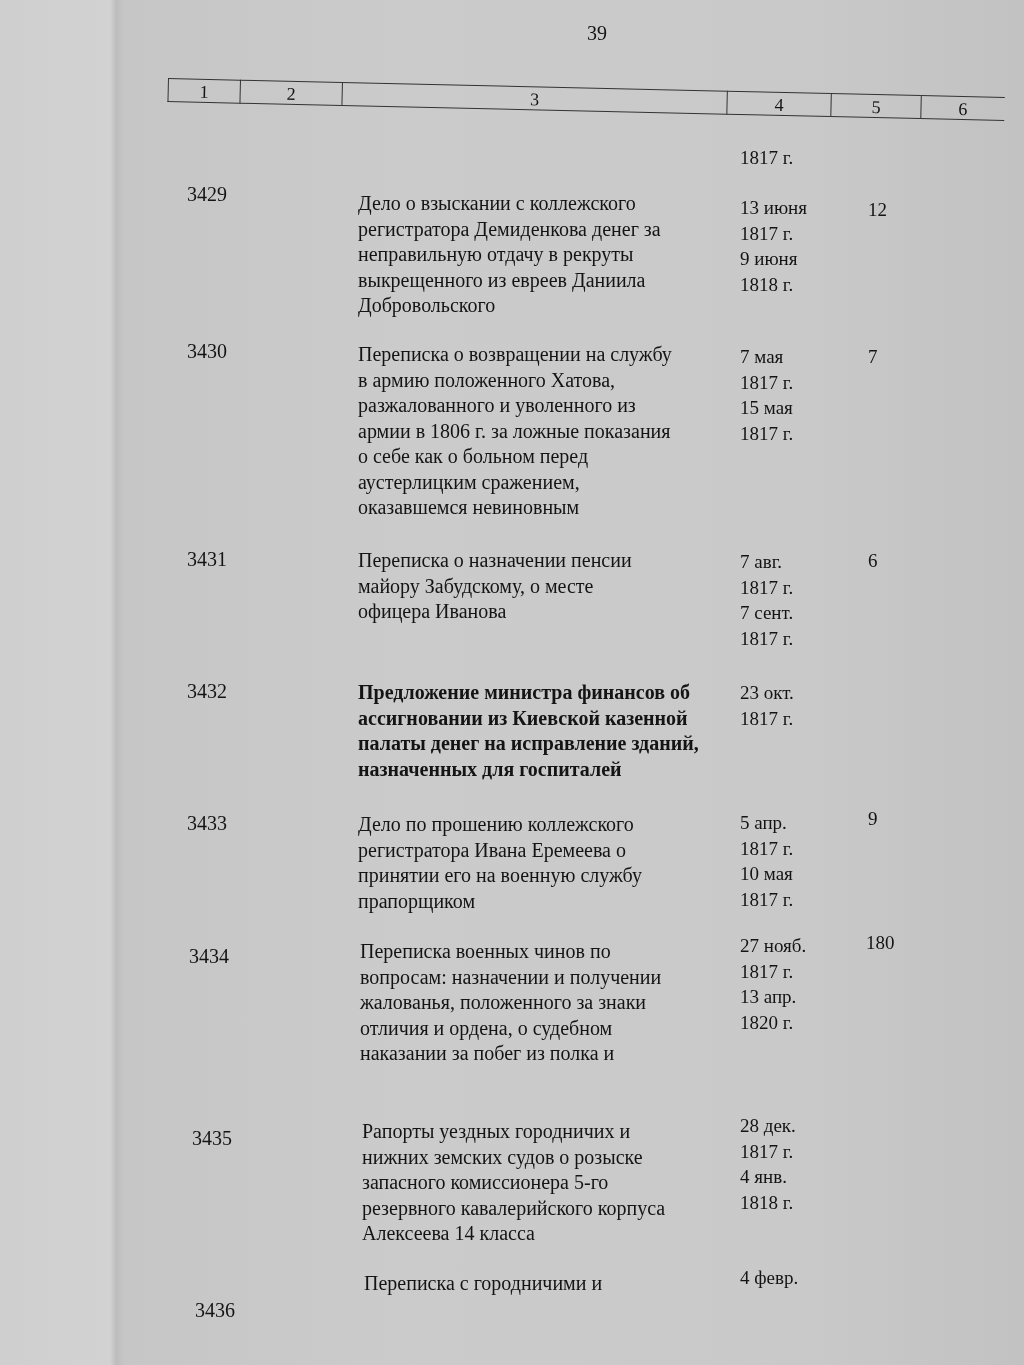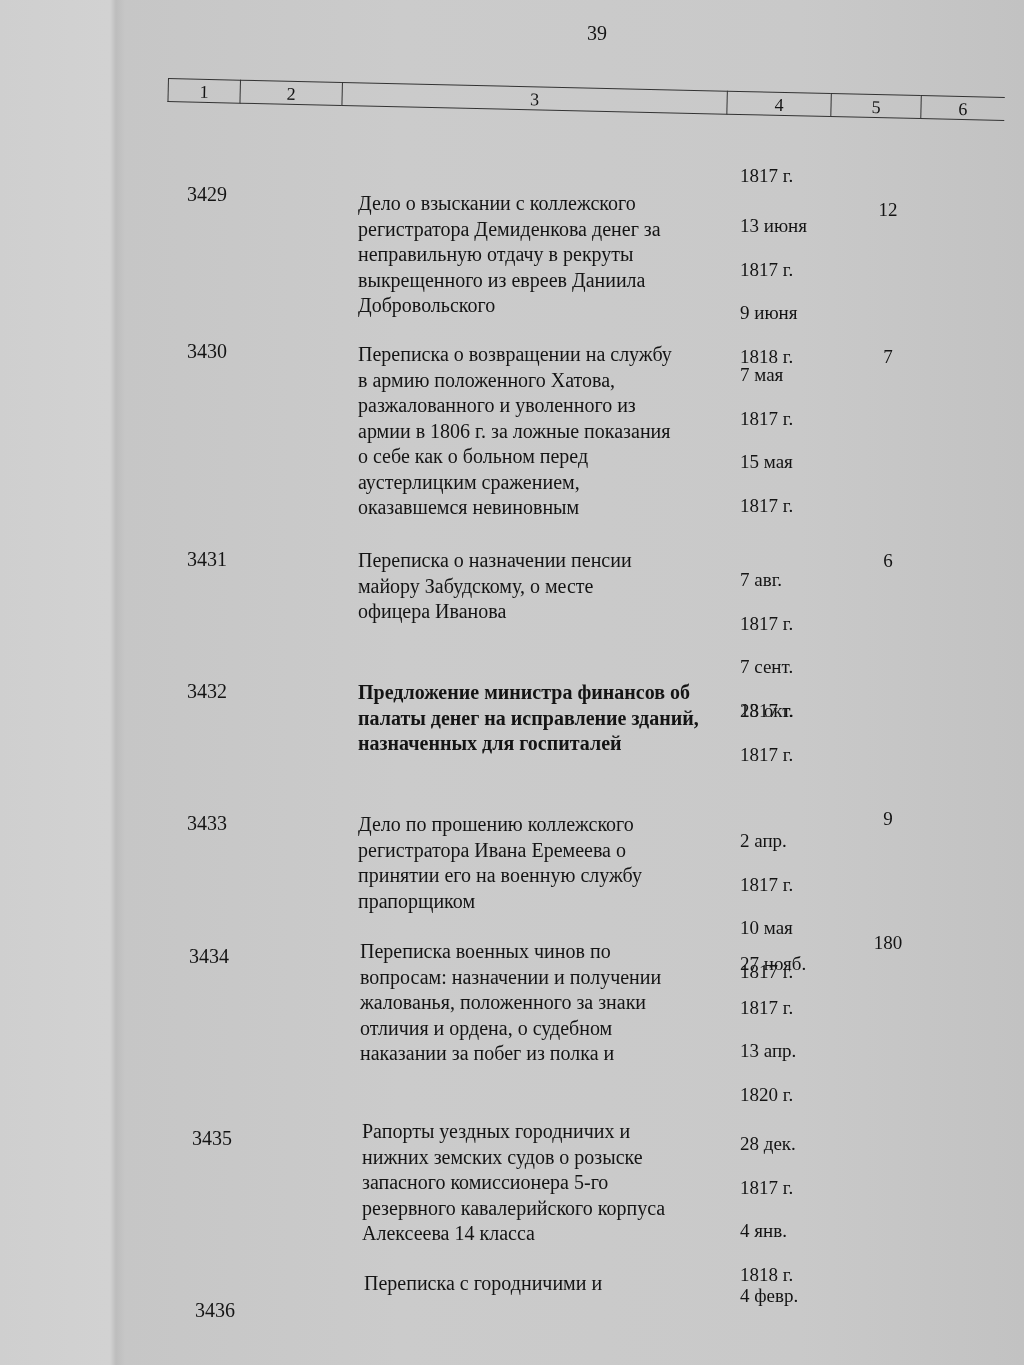--- a/index.html
+++ b/index.html
@@ -23,22 +23,22 @@
       font-size: 18px; text-align: center; line-height: 24px; box-sizing: border-box;
     }
     .header-row .cell.last { border-right: none; }
     .record {
       position: absolute; left: 0; width: 1024px;
     }
     .rec-num { position: absolute; left: 187px; font-size: 20px; }
     .rec-desc { position: absolute; left: 358px; width: 370px; font-size: 20px; line-height: 25.5px; }
     .rec-desc .line { display: block; white-space: nowrap; }
     .rec-dates { position: absolute; left: 740px; width: 100px; font-size: 19px; line-height: 25.5px; }
-    .rec-dates .line { display: block; white-space: nowrap; margin-top: 18px; }
-    .rec-sheets { position: absolute; left: 868px; font-size: 19px; width: 40px; text-align: center; }
+    .rec-dates .line { display: block; white-space: nowrap; }
+    .rec-sheets { position: absolute; left: 868px; font-size: 19px; width: 40px; text-align: left; }
   </style>
 </head>
 <body>
 
 <div class="page-number">39</div>
 
 <div class="header-row">
   <div class="cell" style="left:0;width:72px;">1</div>
   <div class="cell" style="left:72px;width:102px;">2</div>
   <div class="cell" style="left:174px;width:385px;">3</div>
@@ -104,39 +104,40 @@
     <span class="line">7 сент.</span>
     <span class="line">1817 г.</span>
   </div>
   <div class="rec-sheets" style="top:2px;">6</div>
 </div>
 
 <div class="record" style="top:680px;">
   <div class="rec-num">3432</div>
   <div class="rec-desc" style="top:0px;font-weight:bold;">
     <span class="line">Предложение министра финансов об</span>
+    <span class="line">ассигновании из Киевской казенной</span>
     <span class="line">палаты денег на исправление зданий,</span>
     <span class="line">назначенных для госпиталей</span>
   </div>
   <div class="rec-dates" style="top:0px;">
     <span class="line">23 окт.</span>
     <span class="line">1817 г.</span>
   </div>
 </div>
 
 <div class="record" style="top:812px;">
   <div class="rec-num">3433</div>
   <div class="rec-desc" style="top:0px;">
     <span class="line">Дело по прошению коллежского</span>
     <span class="line">регистратора Ивана Еремеева о</span>
     <span class="line">принятии его на военную службу</span>
     <span class="line">прапорщиком</span>
   </div>
   <div class="rec-dates" style="top:-2px;">
-    <span class="line">2 апр.</span>
+    <span class="line">5 апр.</span>
     <span class="line">1817 г.</span>
     <span class="line">10 мая</span>
     <span class="line">1817 г.</span>
   </div>
   <div class="rec-sheets" style="top:-4px;left:868px;">9</div>
 </div>
 
 <div class="record" style="top:945px;">
   <div class="rec-num" style="left:189px;">3434</div>
   <div class="rec-desc" style="top:-6px;left:360px;">

